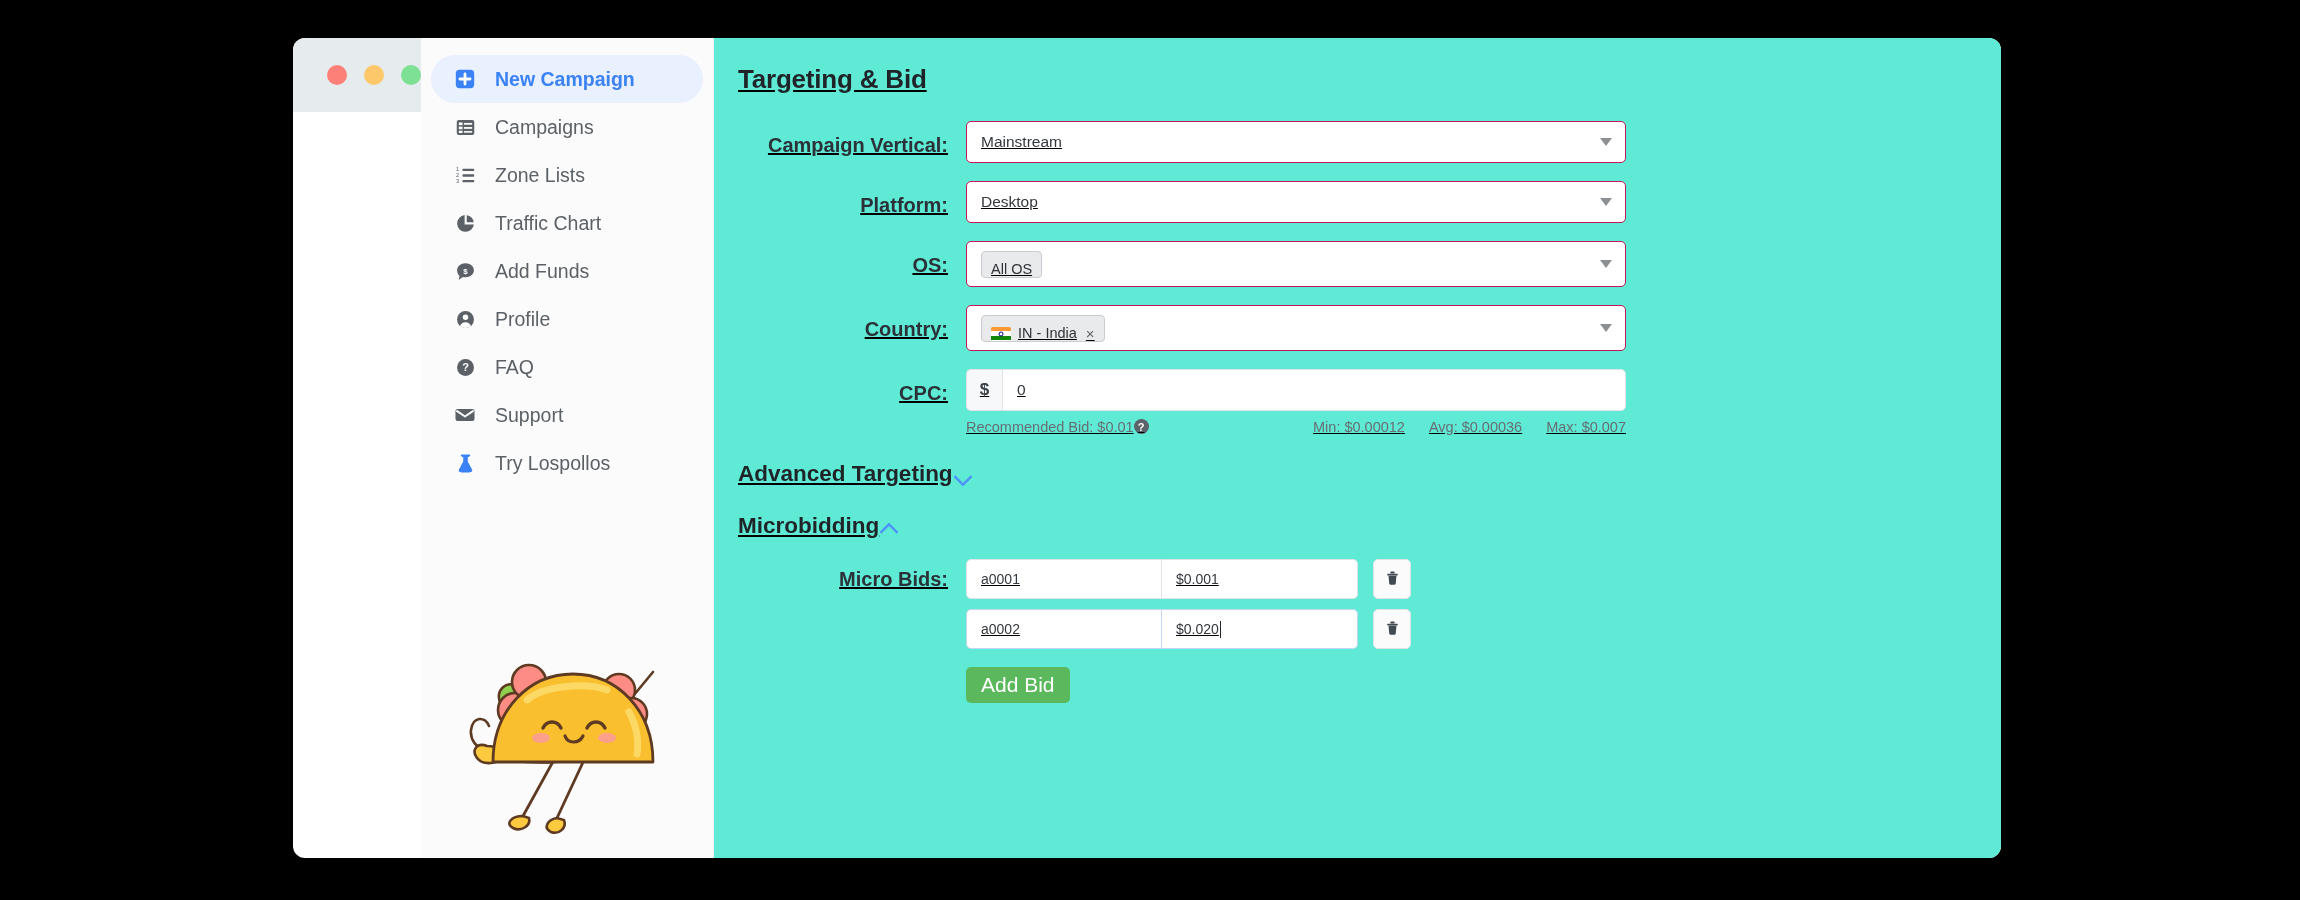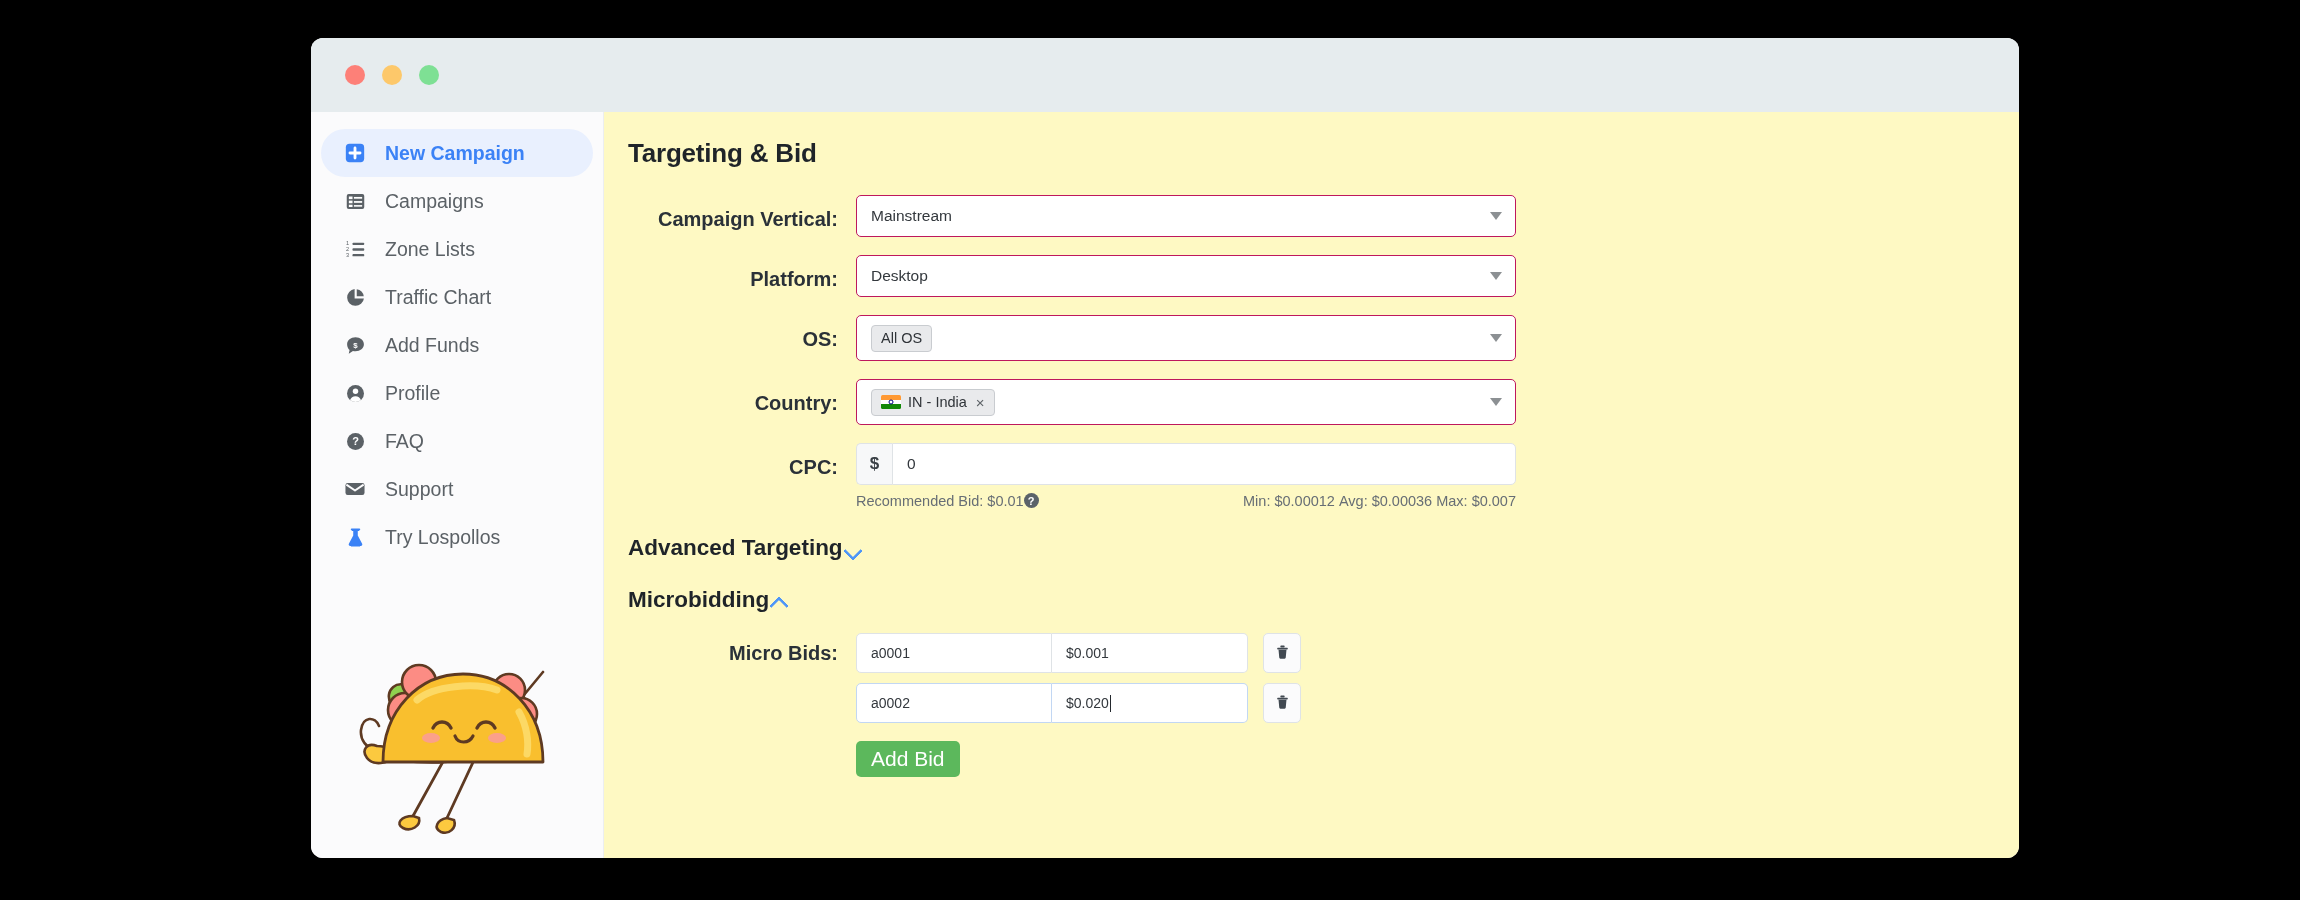--- a/index.html
+++ b/index.html
@@ -5,27 +5,27 @@
   * { box-sizing: border-box; margin: 0; padding: 0; }
   html, body {
     width: 2300px; height: 900px;
     background: #000;
     font-family: "Liberation Sans", sans-serif;
     overflow: hidden;
   }
 
   #window {
     position: absolute;
-    left: 311px; top: 38px;
+    left: 293px; top: 38px;
     width: 1708px; height: 820px;
     border-radius: 12px;
     overflow: hidden;
     background: #ffffff;
     display: flex;
-    flex-direction: column;
+    flex-direction: row;
   }
 
   
   #titlebar {
     height: 74px;
     background: #e6ecee;
     flex: 0 0 74px;
     display: flex;
     align-items: center;
     padding-left: 34px;
@@ -77,24 +77,25 @@
   #mascot {
     position: absolute;
     left: 36px; bottom: -6px;
     width: 240px; height: 230px;
     pointer-events: none;
   }
 
   
   #main {
     flex: 1;
-    background: #fef9c3;
+    background: #5eead4;
     padding: 26px 0 0 24px;
     overflow: hidden;
     position: relative;
+    text-decoration: underline;
   }
   h1.page-title {
     font-size: 26px;
     font-weight: bold;
     color: #1f2429;
     letter-spacing: -0.2px;
     margin-bottom: 26px;
   }
 
   .form-row {
@@ -133,21 +134,21 @@
     right: 13px; top: 50%;
     transform: translateY(-50%);
     width: 0; height: 0;
     border-left: 6.5px solid transparent;
     border-right: 6.5px solid transparent;
     border-top: 8px solid #8c9093;
   }
 
   .chip {
     display: inline-flex;
-    align-items: center;
+    align-items: flex-end;
     gap: 7px;
     height: 27px;
     padding: 0 9px;
     background: #e9eaec;
     border: 1px solid #c9ccd0;
     border-radius: 4px;
     font-size: 14.5px;
     color: #2f3338;
     cursor: pointer;
   }
@@ -204,21 +205,21 @@
     color: #676e75;
   }
   .bid-meta .left { display: flex; align-items: flex-start; gap: 0; }
   .help-ico {
     width: 15px; height: 15px; border-radius: 50%;
     background: #5b6269; color: #fff;
     font-size: 11px; font-weight: bold;
     display: flex; align-items: center; justify-content: center;
     cursor: pointer;
   }
-  .bid-meta .right { display: flex; gap: 4px; }
+  .bid-meta .right { display: flex; gap: 24px; }
 
   .section-head {
     display: flex;
     align-items: center;
     gap: 2px;
     font-size: 22.5px;
     font-weight: bold;
     color: #1f2429;
     margin: 26px 0 0 0;
     cursor: pointer;

